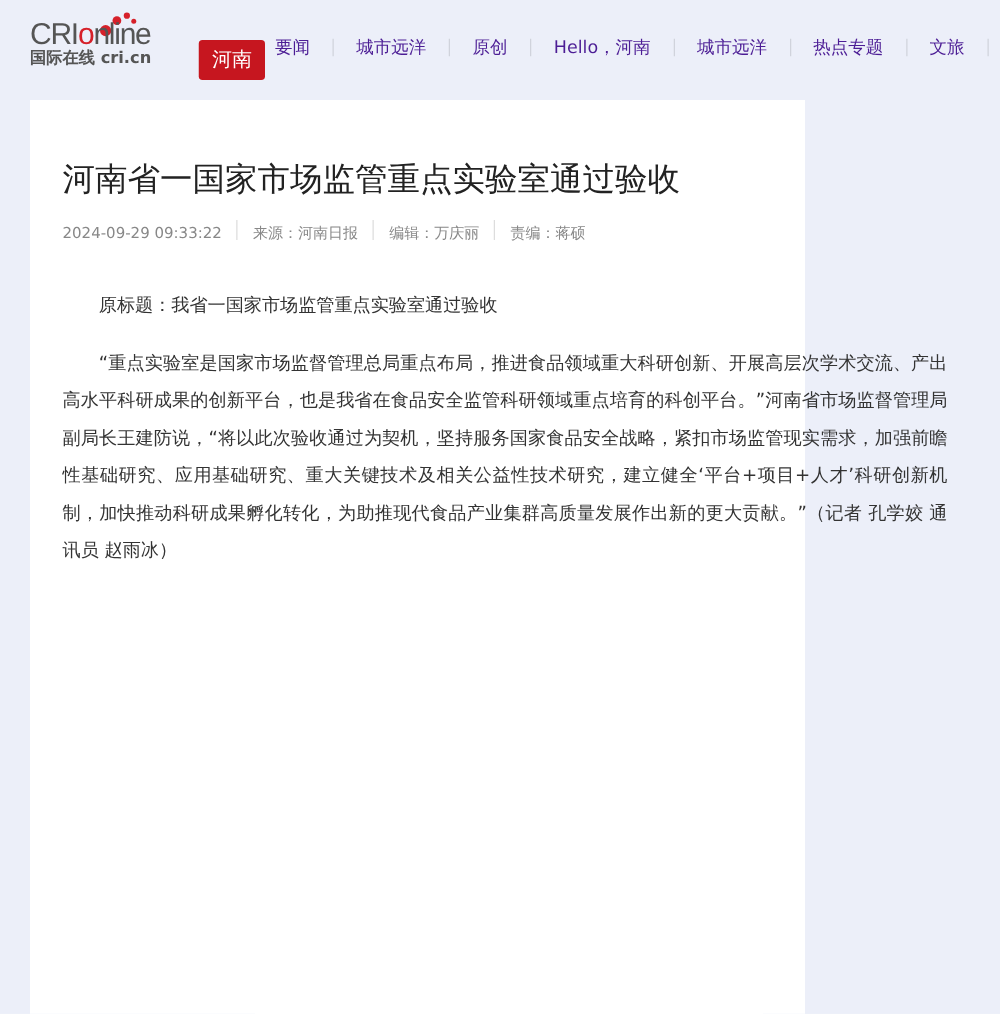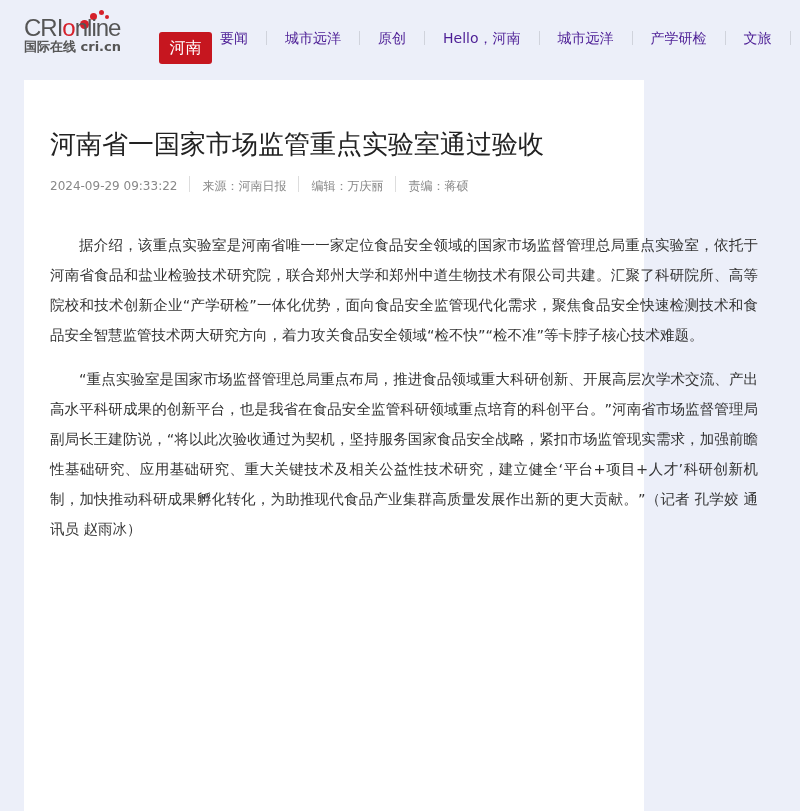--- a/index.html
+++ b/index.html
@@ -164,21 +164,21 @@
     <a class="nav-item">要闻</a>
     <span class="nav-sep"></span>
     <a class="nav-item">城市远洋</a>
     <span class="nav-sep"></span>
     <a class="nav-item">原创</a>
     <span class="nav-sep"></span>
     <a class="nav-item">Hello，河南</a>
     <span class="nav-sep"></span>
     <a class="nav-item">城市远洋</a>
     <span class="nav-sep"></span>
-    <a class="nav-item">产学研检</a>
+    <a class="nav-item">热点专题</a>
     <span class="nav-sep"></span>
     <a class="nav-item">文旅</a>
     <span class="nav-sep"></span>
 
   </nav>
 </div>
 
 <main class="card">
   <h1 class="title">河南省一国家市场监管重点实验室通过验收</h1>
 
@@ -186,16 +186,16 @@
     <span>2024-09-29 09:33:22</span>
     <span class="meta-sep"></span>
     <span>来源：河南日报</span>
     <span class="meta-sep"></span>
     <span>编辑：万庆丽</span>
     <span class="meta-sep"></span>
     <span>责编：蒋硕</span>
   </div>
 
   <div class="content">
-    <p>据介绍，该重点实验室是河南省唯一一家定位食品安全领域的国家市场监督管理总局重点实验室，依托于河南省食品和盐业检验技术研究院，联合郑州大学和郑州中道生物技术有限公司共建。汇聚了科研院所、高等院校和技术创新企业“产学研检”一体化优势，面向食品安全监管现代化需求，聚焦食品安全快速检测技术和食品安全智慧监管技术两大研究方向，着力攻关食品安全领域“检不快”“检不准”等卡脖子核心技术难题。</p>
+    <p class="first">原标题：我省一国家市场监管重点实验室通过验收</p>
     <p>“重点实验室是国家市场监督管理总局重点布局，推进食品领域重大科研创新、开展高层次学术交流、产出高水平科研成果的创新平台，也是我省在食品安全监管科研领域重点培育的科创平台。”河南省市场监督管理局副局长王建防说，“将以此次验收通过为契机，坚持服务国家食品安全战略，紧扣市场监管现实需求，加强前瞻性基础研究、应用基础研究、重大关键技术及相关公益性技术研究，建立健全‘平台+项目+人才’科研创新机制，加快推动科研成果孵化转化，为助推现代食品产业集群高质量发展作出新的更大贡献。”（记者 孔学姣 通讯员 赵雨冰）</p>
   </div>
 </main>
 
 </body></html>

